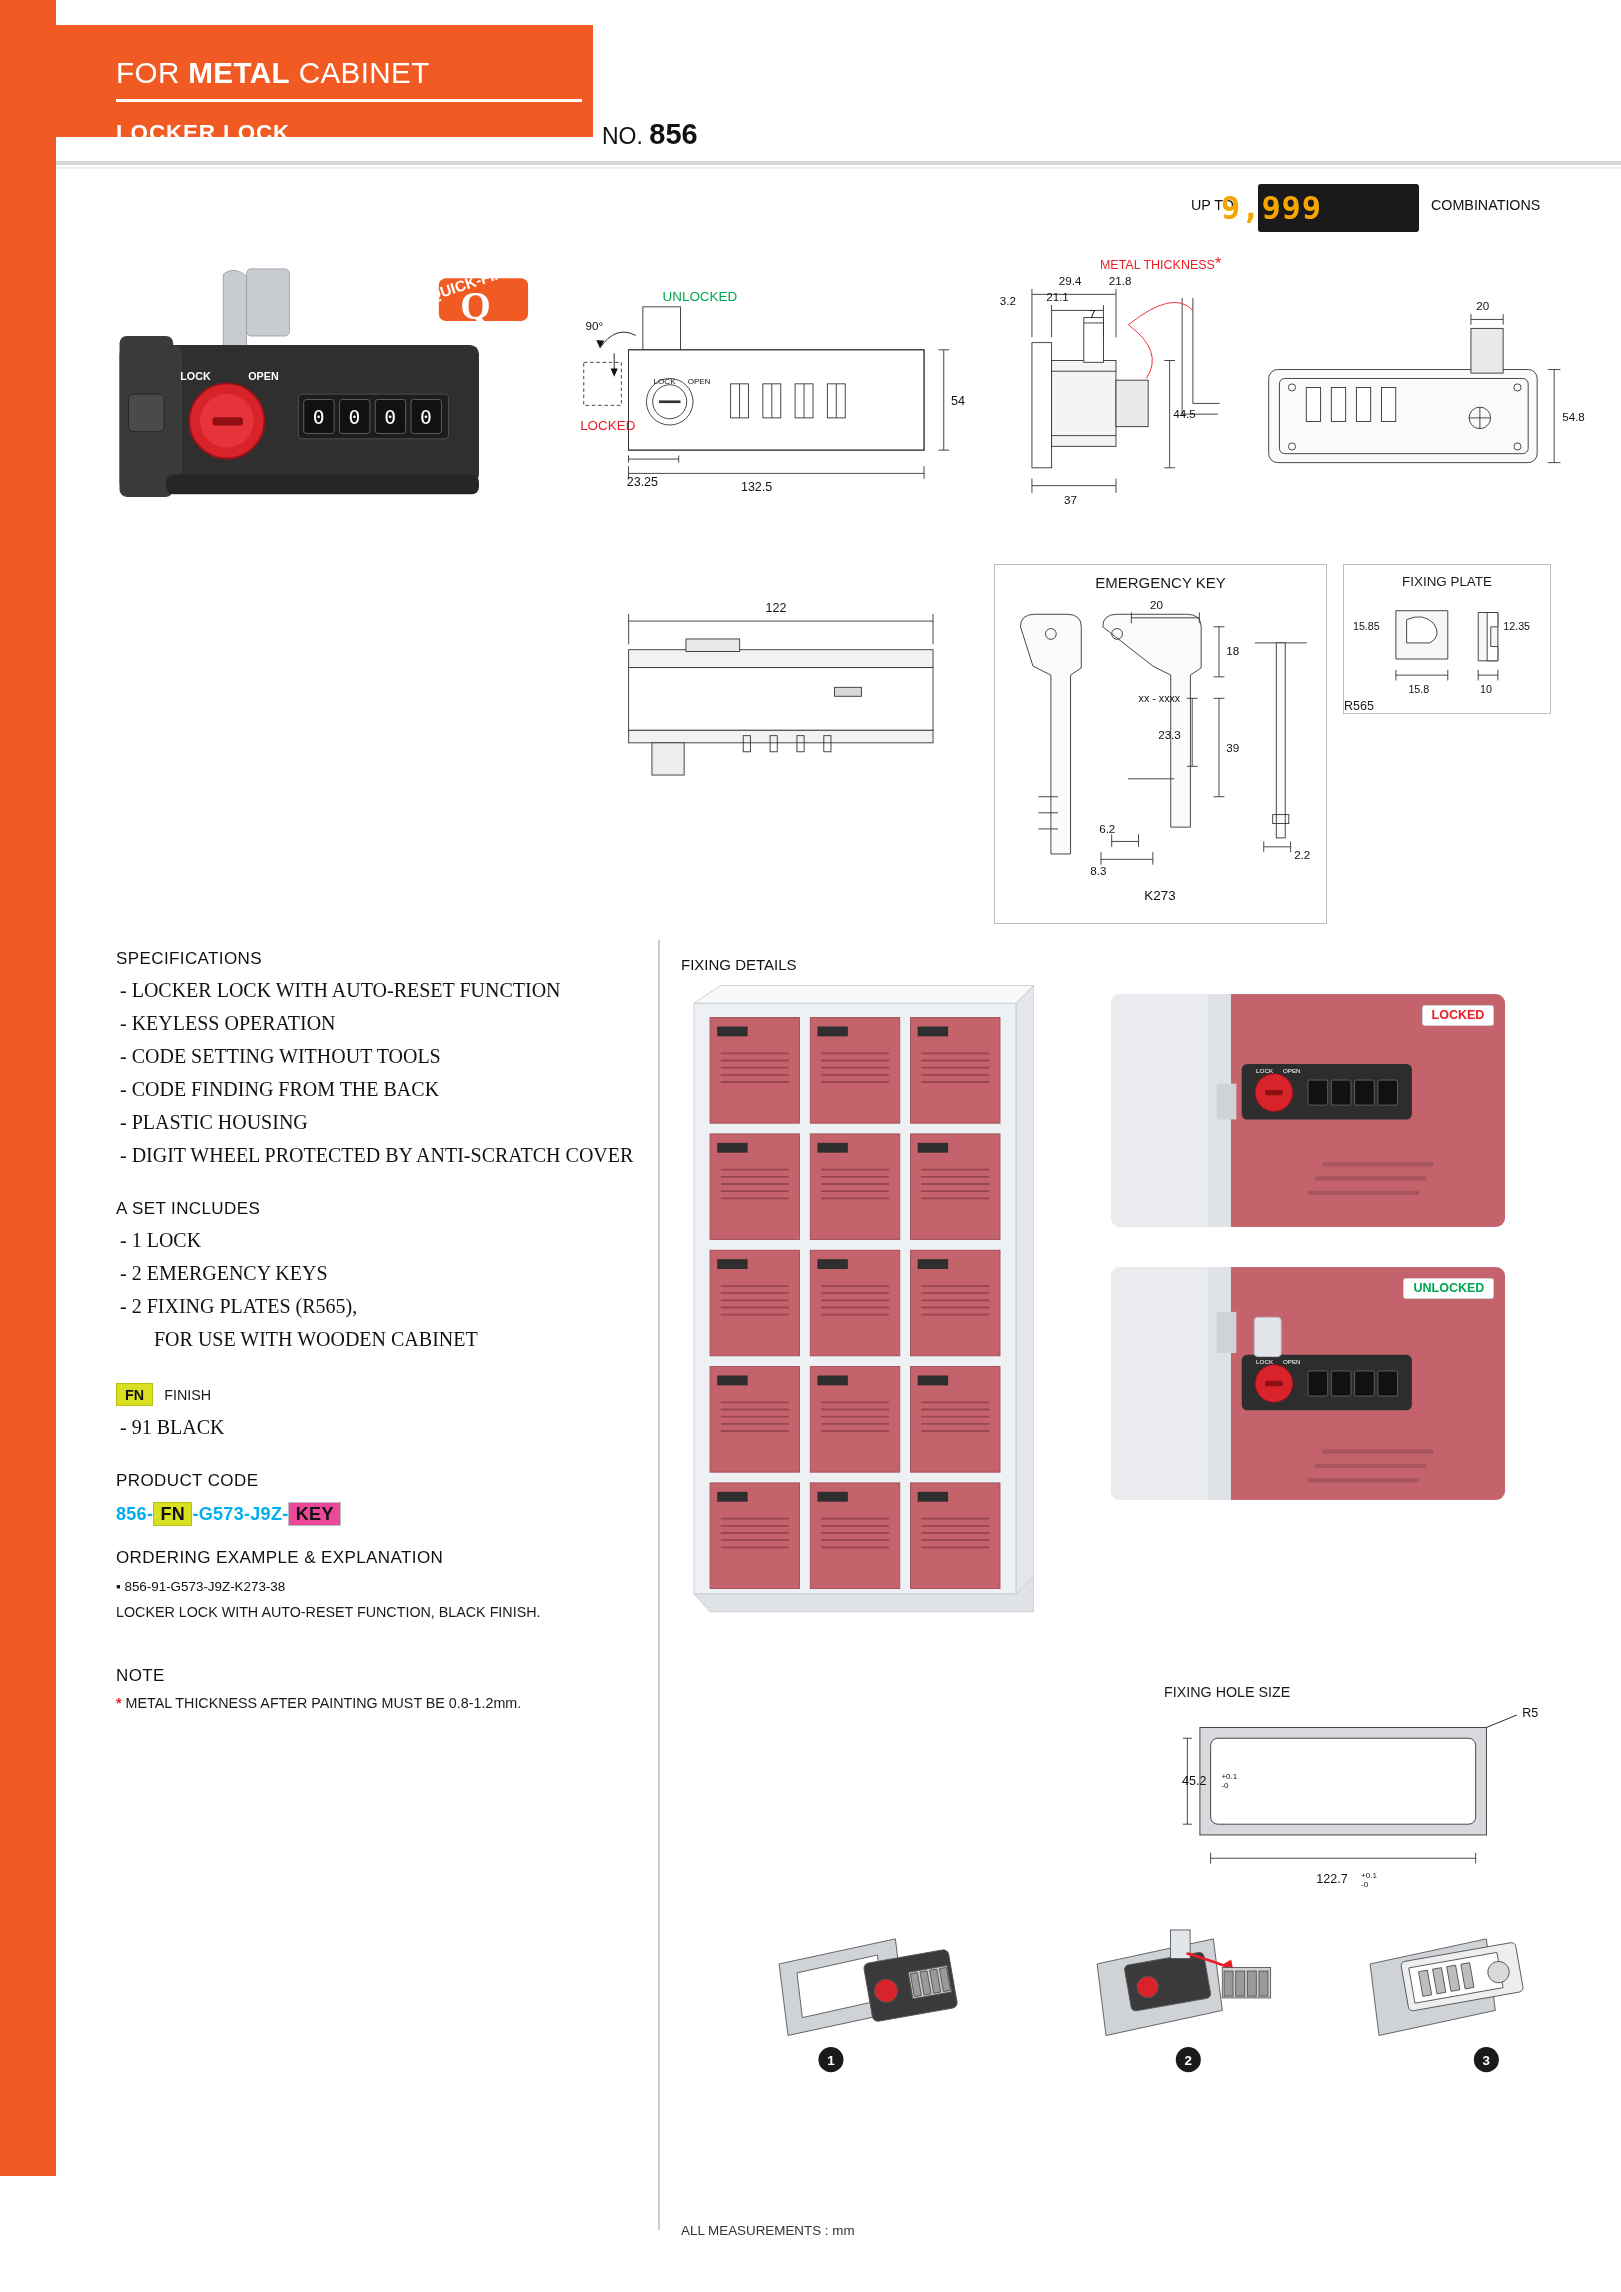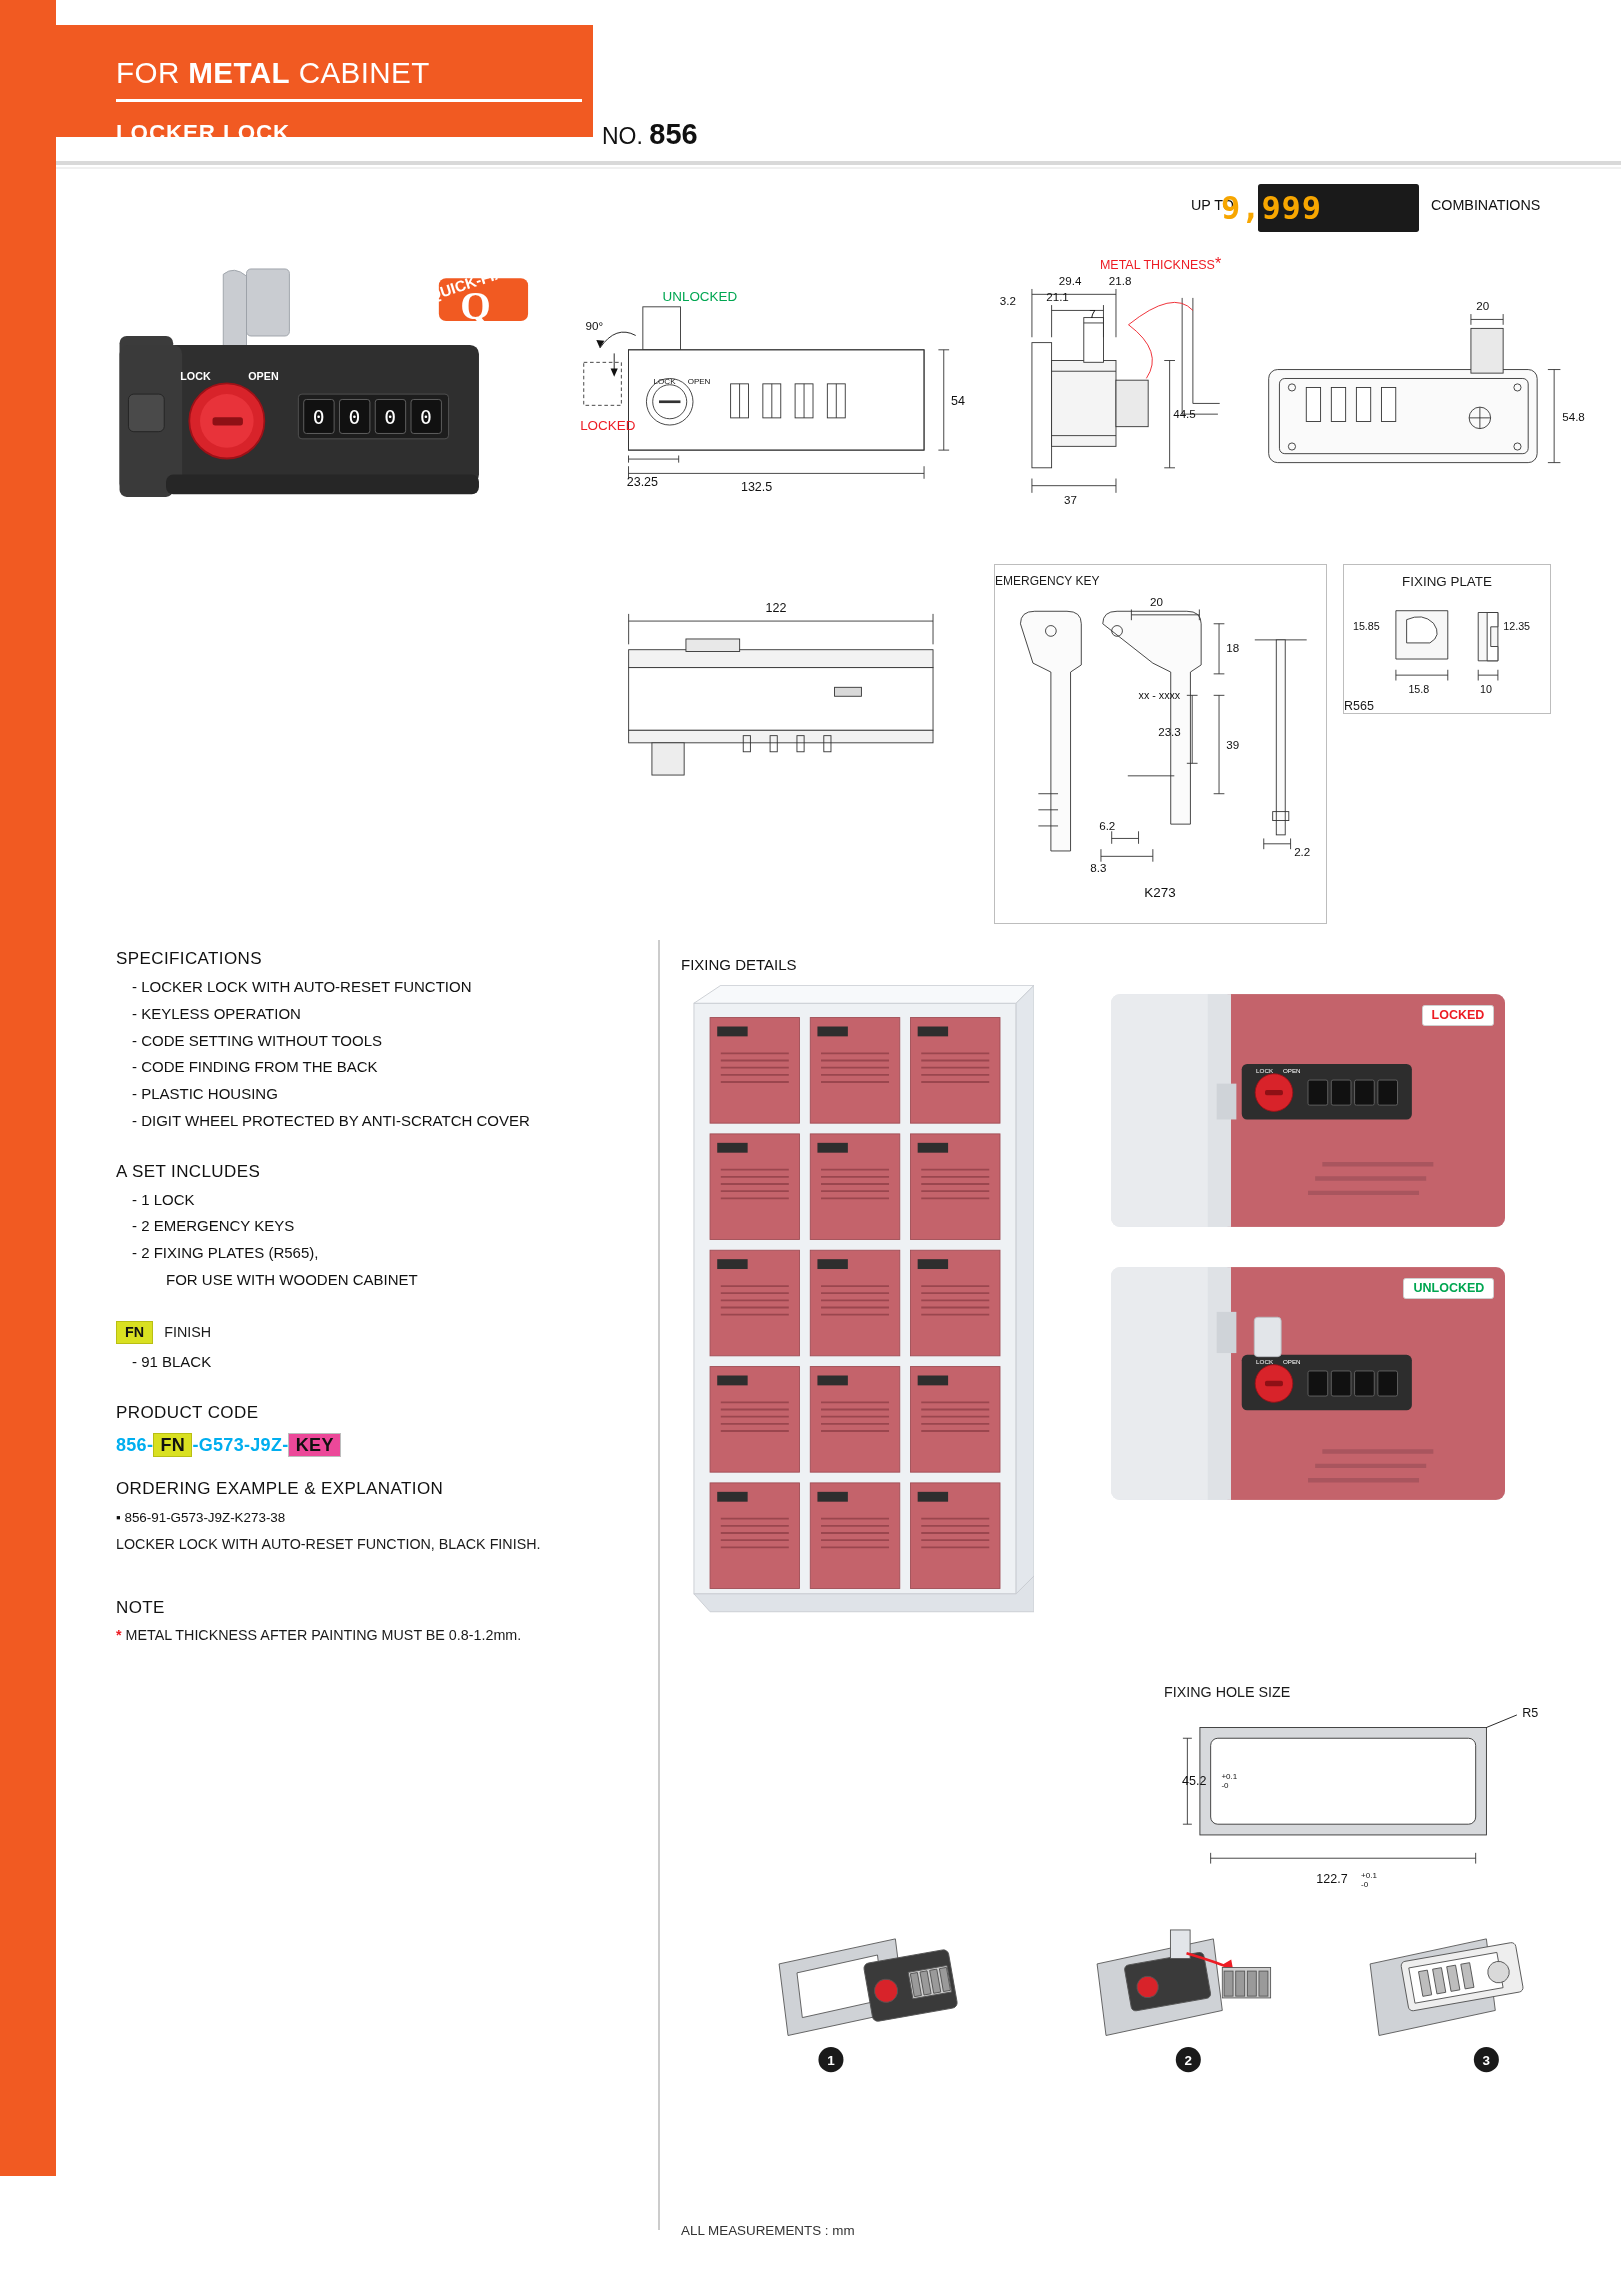--- a/index.html
+++ b/index.html
@@ -28,21 +28,21 @@
   #comb-num{position:absolute;left:0;top:0;width:161px;height:48px;line-height:48px;text-align:center;
             font-family:"DejaVu Sans Mono",monospace;font-size:32px;font-weight:bold;color:#F7A600;letter-spacing:0.9px;}
   #comb-txt{position:absolute;left:240px;top:12.5px;font-size:14.3px;color:#111;}
 
   
   svg{display:block;}
 
   
   #specs{left:116px;top:949px;width:537px;}
   .sec-title{font-size:17px;letter-spacing:0.4px;color:#111;margin:0 0 9px 0;}
-  .li{font-size:15px;color:#111;margin:0 0 8px 16px;line-height:1.25;}
+  .li{font-size:20px;color:#111;margin:0 0 8px 4px;line-height:1.25;font-family:Liberation Serif, serif;}
   .gap{height:23px;}
   .finish-badge{display:inline-block;background:#D9E021;color:#111;font-size:14.3px;font-weight:bold;
                 padding:2.7px 8px;border:0.9px solid #b9bf13;}
   .pcode{font-size:18px;font-weight:bold;color:#00AEEF;letter-spacing:0.3px;}
   .pcode .fn{background:#D9E021;color:#111;padding:0.9px 6.3px;border:0.9px solid #b9bf13;}
   .pcode .gr{color:#00AEEF;margin-top:6px;}
   .pcode .key{background:#ec4899;color:#111;padding:0.9px 6.3px;border:0.9px solid #bdbdbd;}
   .small{font-size:13.4px;color:#111;}
   .ast{color:#ED1C24;font-weight:bold;}
 
@@ -271,21 +271,21 @@
     <rect x="262" y="112" width="30" height="10" fill="#d9d9d9"></rect>
     <line x1="32" y1="30" x2="32" y2="64"></line>
         <line x1="372" y1="30" x2="372" y2="64"></line>
     <line x1="32" y1="38" x2="372" y2="38"></line>
   </g>
   <text x="185" y="28" font-family="Liberation Sans" font-size="14" fill="#111">122</text>
 </svg>
 </div>
 
 <div class="abs" style="left:994px;top:564px;width:331px;height:358px;border:0.9px solid #bdbdbd;background:#ffffff;">
-<div style="text-align:left;font-size:12px;padding-top:9px;">EMERGENCY KEY</div>
+<div style="text-align:center;font-size:15px;padding-top:9px;">EMERGENCY KEY</div>
 <svg width="330" height="322" viewBox="0 0 368 360">
   <g stroke="#333" fill="none" stroke-width="1">
 
     <path d="M28 40 q0 -14 16 -14 l36 0 q16 0 16 14 l0 46 l-12 8 l0 200 l-22 0 l0 -200 l-20 -10 z" fill="#fbfbfb"></path>
     <circle cx="62" cy="48" r="6"></circle>
     <line x1="48" y1="230" x2="70" y2="230"></line>
         <line x1="48" y1="248" x2="70" y2="248"></line>
         <line x1="48" y1="266" x2="70" y2="266"></line>
 
     <path d="M120 40 q0 -14 16 -14 l78 0 q16 0 16 14 l0 46 l-12 8 l0 170 l-22 0 l0 -170 l-20 -10 z" fill="#fbfbfb"></path>

